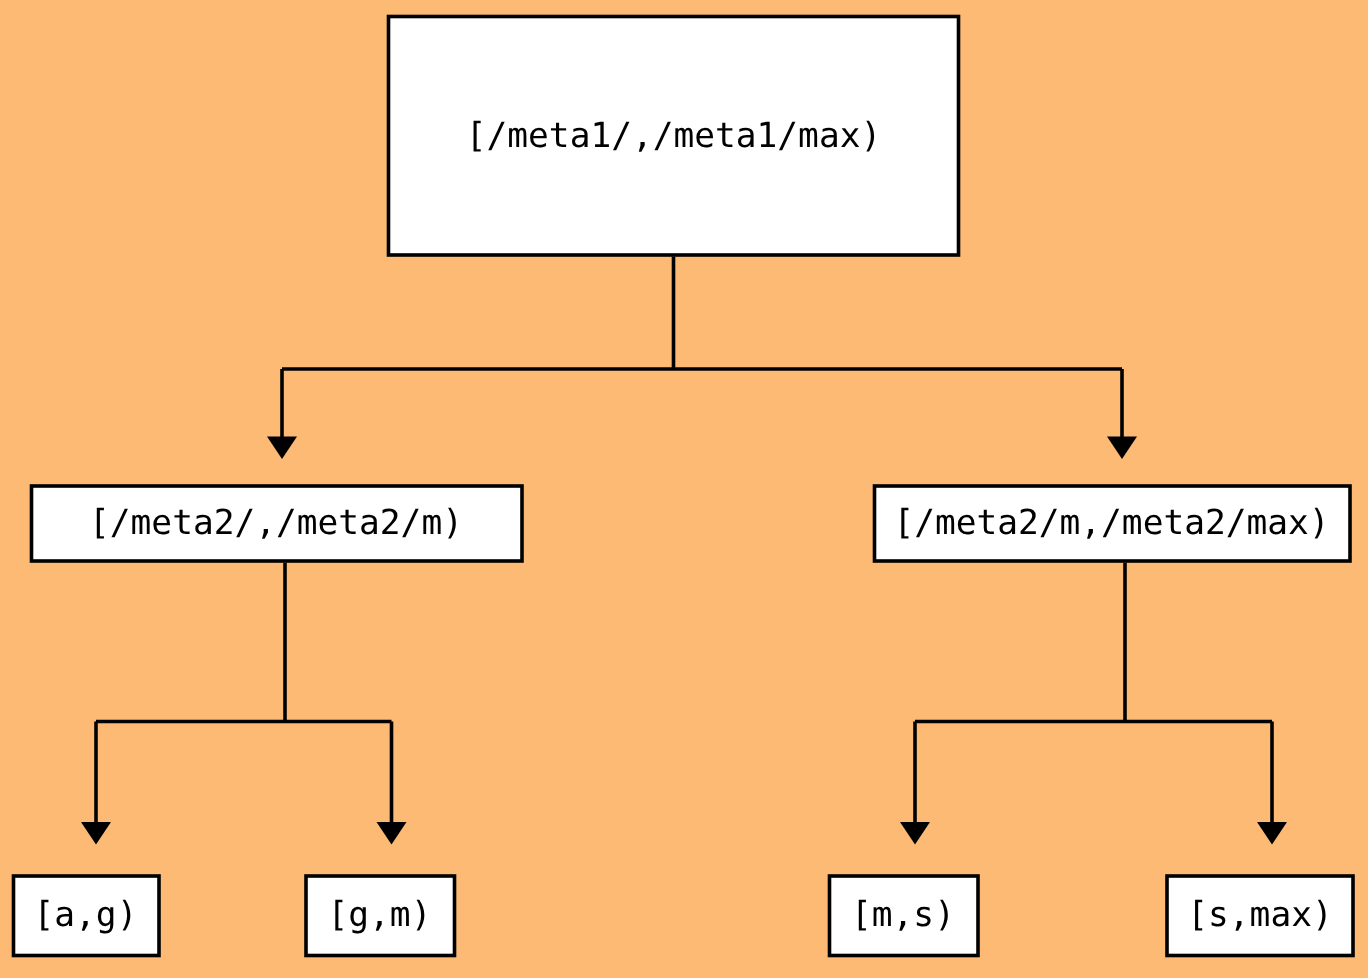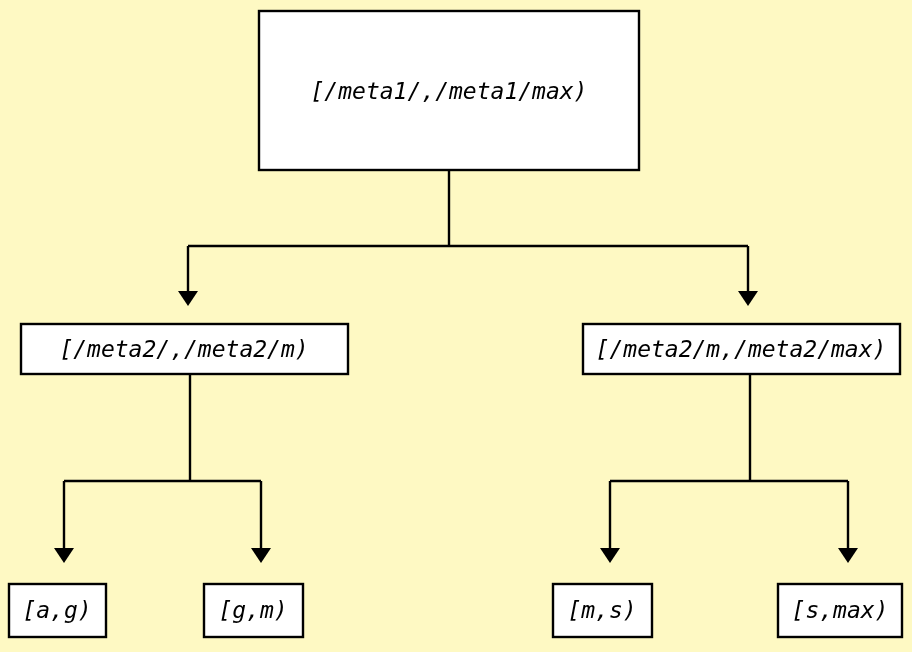--- a/index.html
+++ b/index.html
@@ -10,22 +10,21 @@
   body {
     width: 912px;
     height: 652px;
     font-family: "DejaVu Sans Mono", monospace;
     overflow: hidden;
   }
   #diagram-root {
     position: relative;
     width: 912px;
     height: 652px;
-    background: #fef9c3;
-    font-style: italic;
+    background: #fdba74;
   }
   svg#tree-svg {
     display: block;
     width: 912px;
     height: 652px;
   }
   .node-box {
     fill: #ffffff;
     stroke: #000000;
     stroke-width: 2.4;

